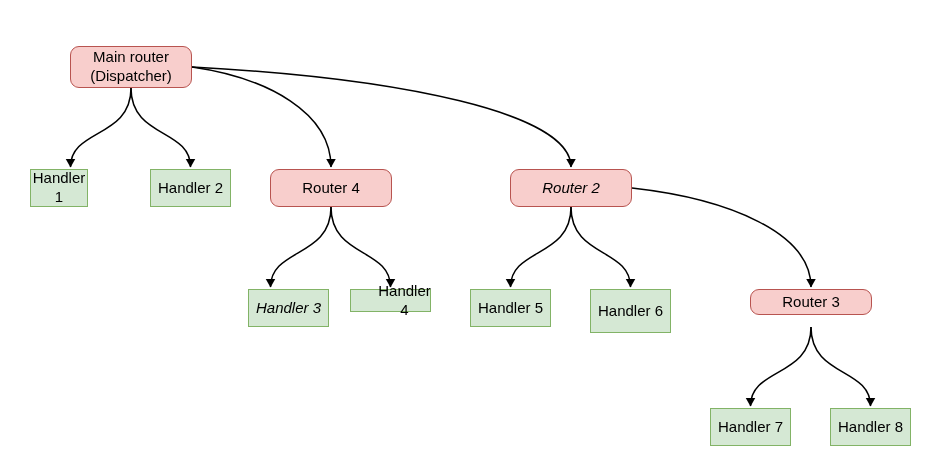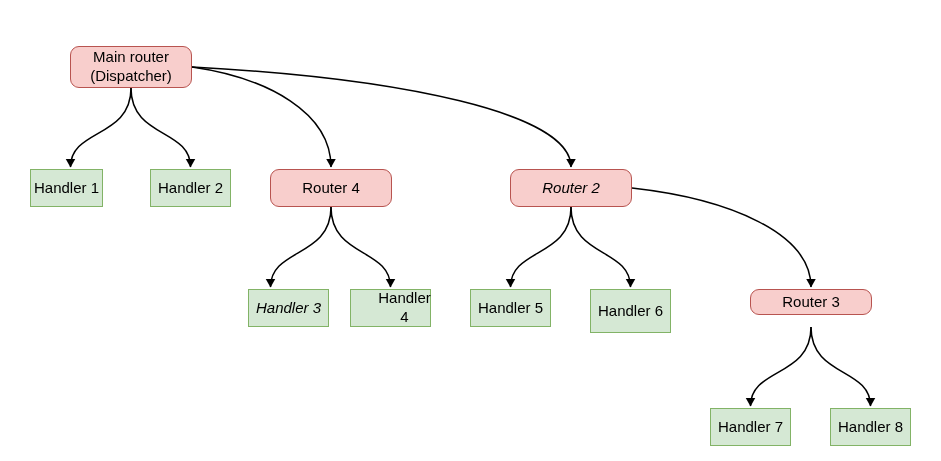--- a/index.html
+++ b/index.html
@@ -58,25 +58,25 @@
       <path d="M 331 190 C 331 240.84, 390.5 231, 390.5 270" fill="none" stroke="#000000" stroke-width="1.5" marker-end="url(#arrow)"></path>
       <path d="M 571 190 C 571 240.84, 510.5 231, 510.5 270" fill="none" stroke="#000000" stroke-width="1.5" marker-end="url(#arrow)"></path>
       <path d="M 571 190 C 571 240.84, 630.5 231, 630.5 270" fill="none" stroke="#000000" stroke-width="1.5" marker-end="url(#arrow)"></path>
       <path d="M 632 171 C 730.45 182, 811 216.45, 811 270" fill="none" stroke="#000000" stroke-width="1.5" marker-end="url(#arrow)"></path>
       <path d="M 811 310 C 811 360.22, 750.5 350.5, 750.5 389" fill="none" stroke="#000000" stroke-width="1.5" marker-end="url(#arrow)"></path>
       <path d="M 811 310 C 811 360.22, 870.5 350.5, 870.5 389" fill="none" stroke="#000000" stroke-width="1.5" marker-end="url(#arrow)"></path>
     </svg>
   <div id="node-layer">
       <div class="node router" style="left: 70px; top: 29px; width: 122px; height: 42px;"><span>Main router
 (Dispatcher)</span></div>
-      <div class="node handler" style="left: 30px; top: 152px; width: 73px; height: 38px;"><span>Handler 1</span></div>
+      <div class="node handler" style="left: 30px; top: 152px; width: 58px; height: 38px;"><span>Handler 1</span></div>
       <div class="node handler" style="left: 150px; top: 152px; width: 81px; height: 38px;"><span>Handler 2</span></div>
       <div class="node router" style="left: 270px; top: 152px; width: 122px; height: 38px;"><span>Router 4</span></div>
       <div class="node router" style="left: 510px; top: 152px; width: 122px; height: 38px; font-style: italic;"><span>Router 2</span></div>
       <div class="node handler" style="left: 248px; top: 272px; width: 81px; height: 38px; font-style: italic;"><span>Handler 3</span></div>
-      <div class="node handler" style="left: 350px; top: 272px; width: 81px; height: 38px; padding-left: 28px;"><span>Handler 4</span></div>
+      <div class="node handler" style="left: 350px; top: 272px; width: 81px; height: 23px; padding-left: 28px;"><span>Handler 4</span></div>
       <div class="node handler" style="left: 470px; top: 272px; width: 81px; height: 38px;"><span>Handler 5</span></div>
       <div class="node handler" style="left: 590px; top: 272px; width: 81px; height: 44px;"><span>Handler 6</span></div>
       <div class="node router" style="left: 750px; top: 272px; width: 122px; height: 26px;"><span>Router 3</span></div>
       <div class="node handler" style="left: 710px; top: 391px; width: 81px; height: 38px;"><span>Handler 7</span></div>
       <div class="node handler" style="left: 830px; top: 391px; width: 81px; height: 38px;"><span>Handler 8</span></div>
     </div>
 </div>
 
 </body></html>

